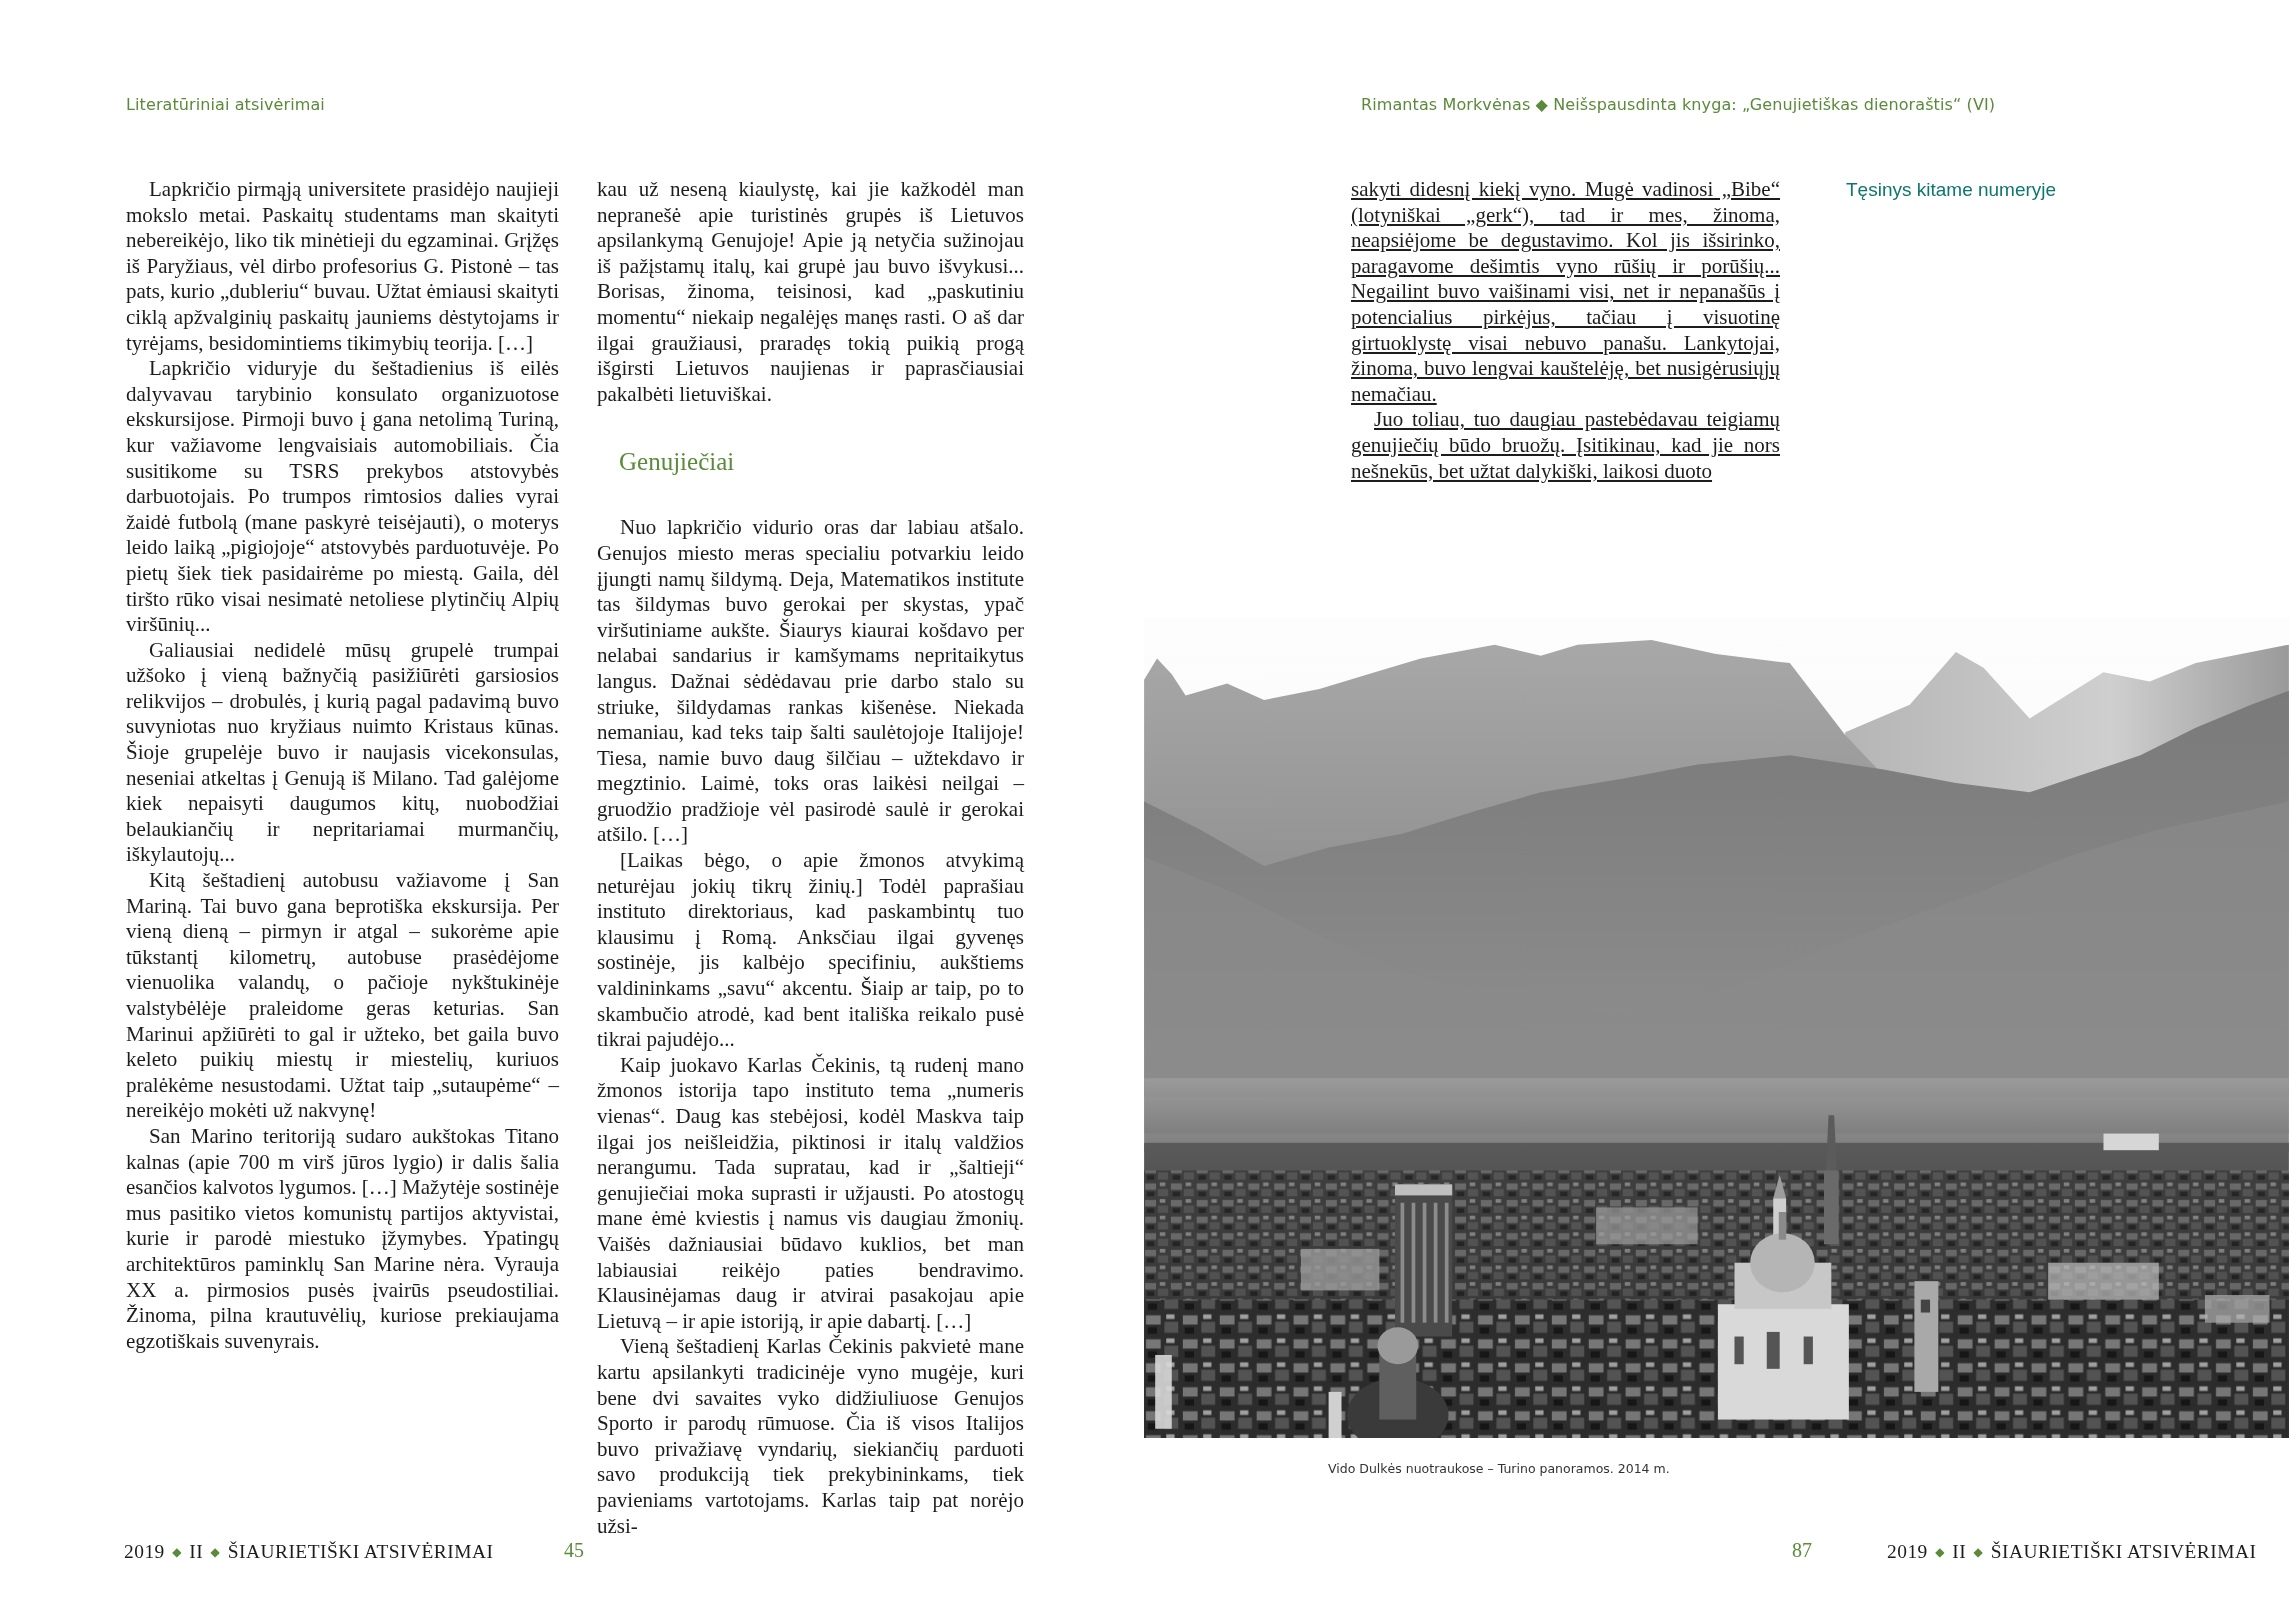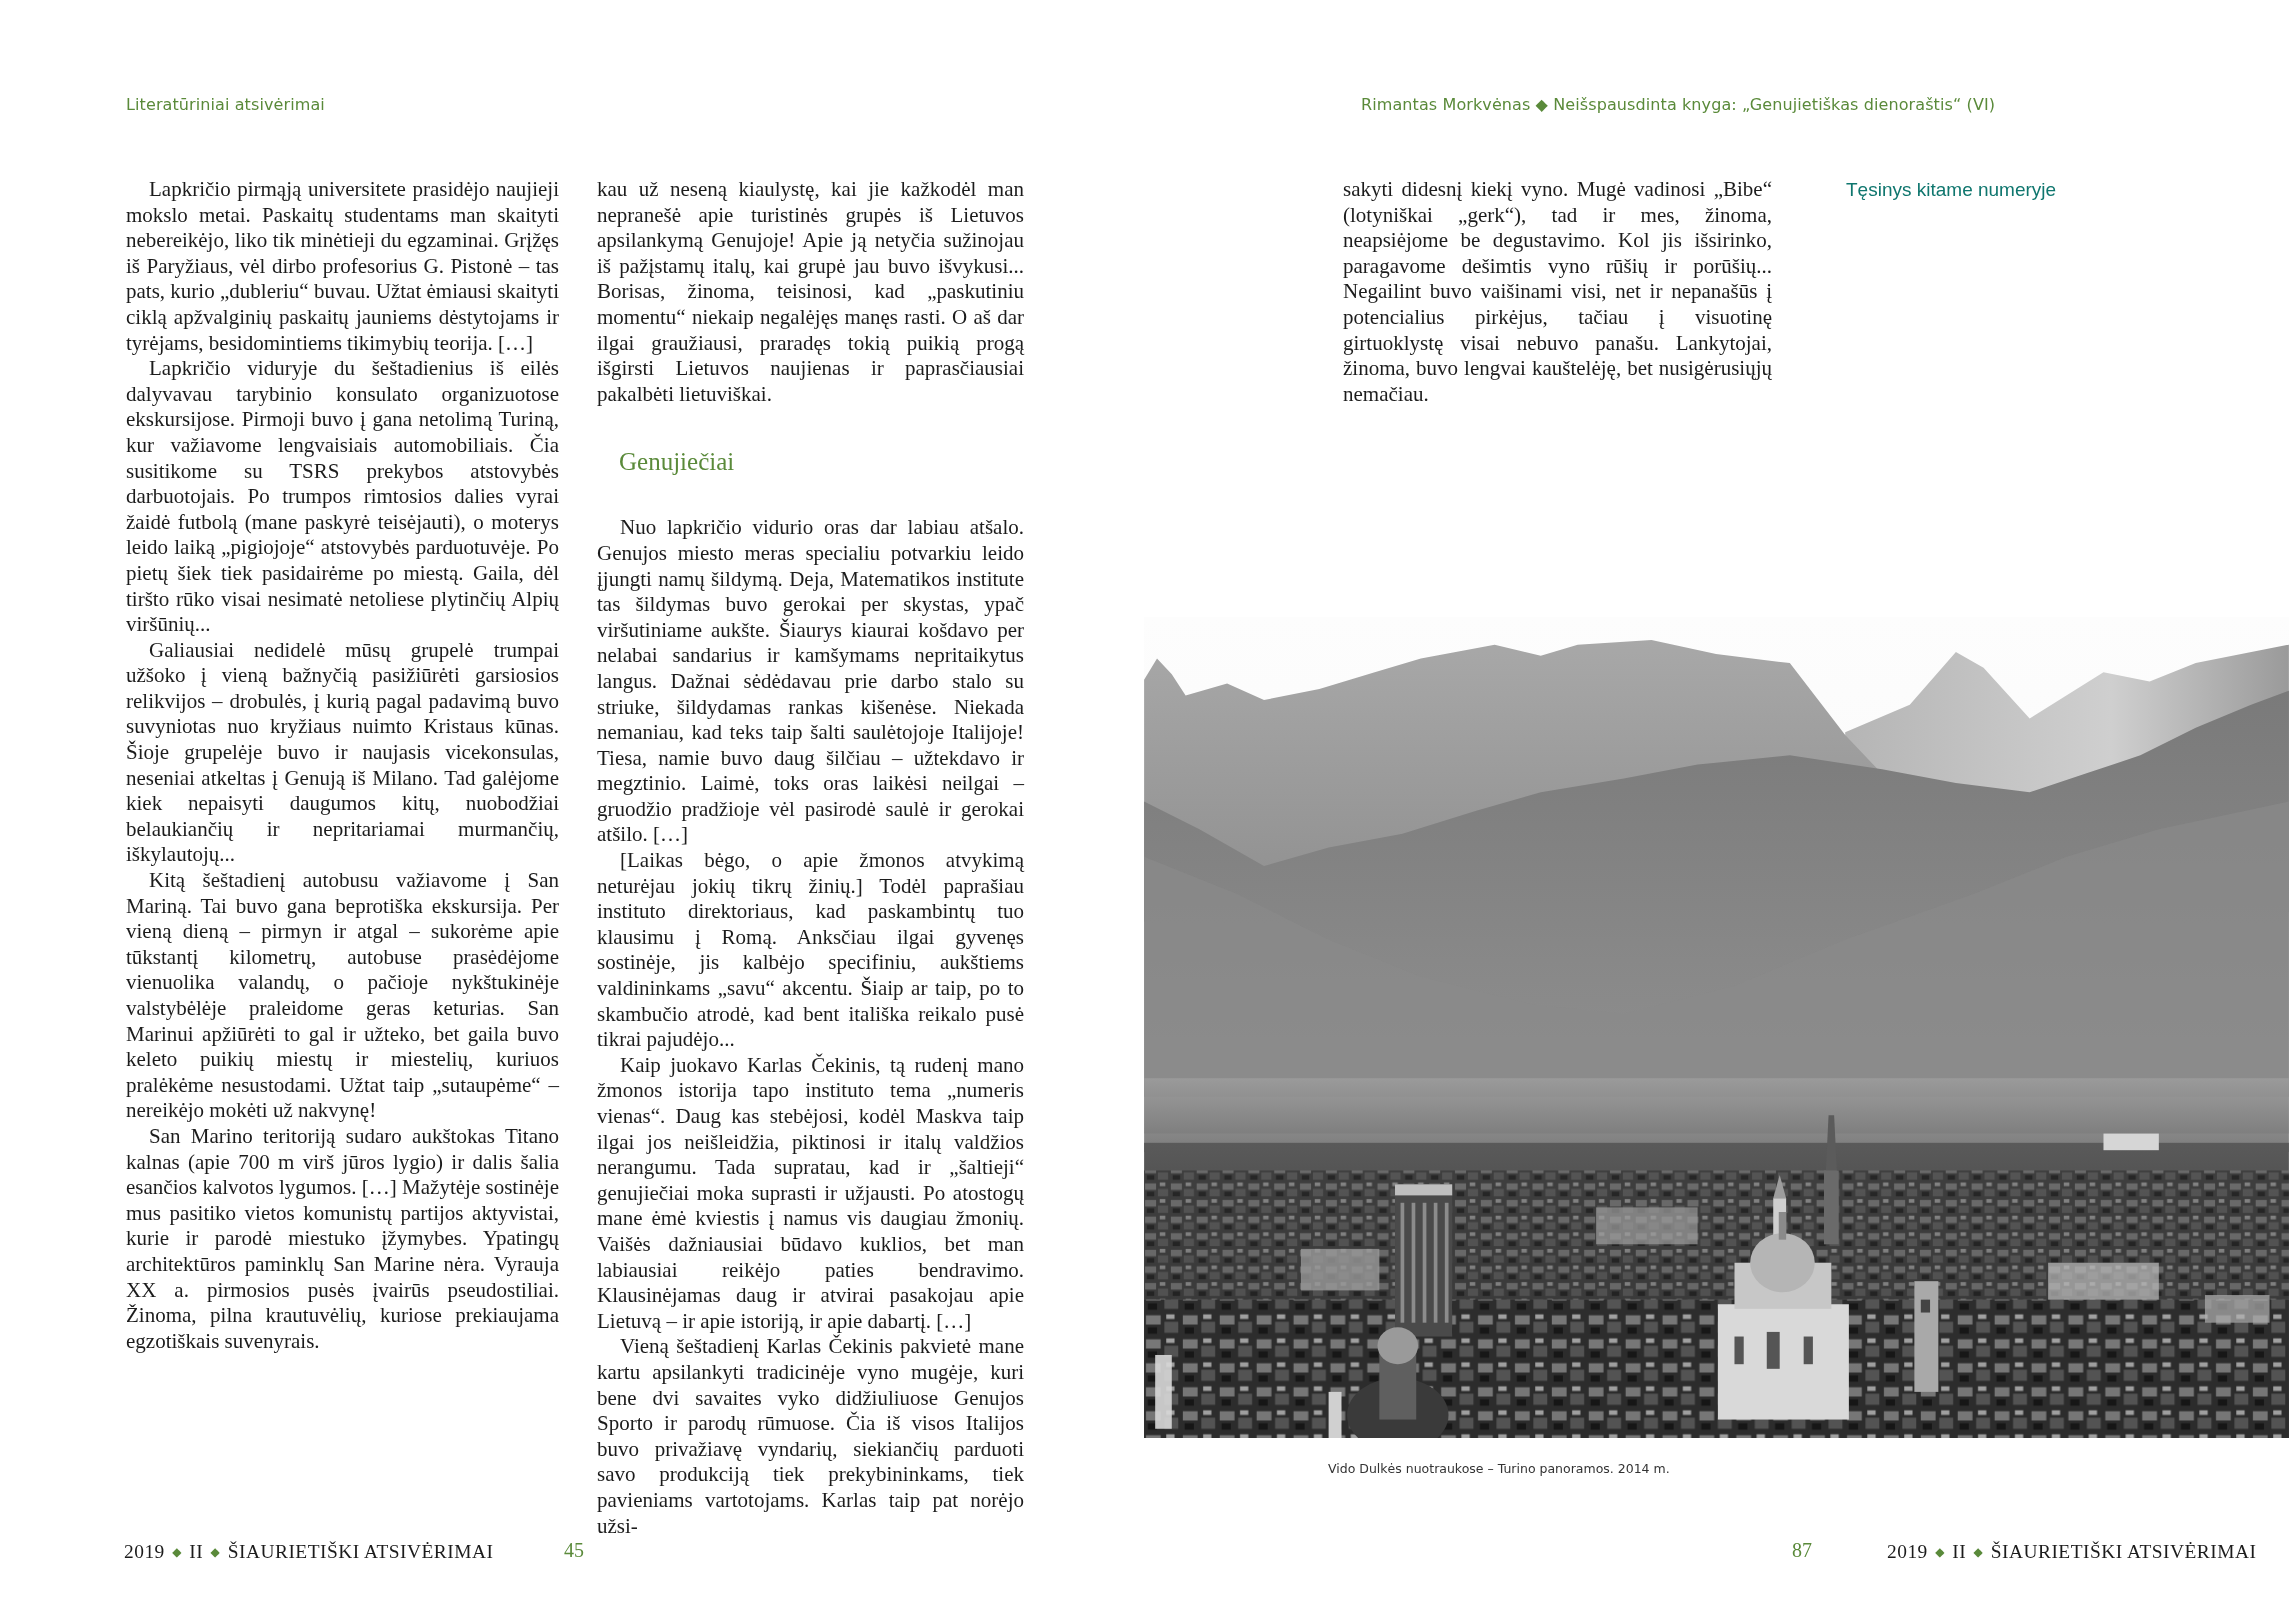--- a/index.html
+++ b/index.html
@@ -64,22 +64,23 @@
 
   <div class="footer" style="left:81px;">
     <span>2019</span><span class="diamond">◆</span><span>II</span><span class="diamond">◆</span><span>ŠIAURIETIŠKI ATSIVĖRIMAI</span>
   </div>
   <div class="pagenum" style="left:521px;">45</div>
 </div>
 
 <div class="page page-right">
   <div class="running-head" style="left:174px;">Rimantas Morkvėnas ◆ Neišspausdinta knyga: „Genujietiškas dienoraštis“ (VI)</div>
 
-  <div class="col" style="left:156px; width:429px;">
+  <div class="col" style="left:164px; width:429px;text-decoration:underline;">
     <p class="noindent">sakyti didesnį kiekį vyno. Mugė vadinosi „Bibe“ (lotyniškai „gerk“), tad ir mes, žinoma, neapsiėjome be degustavimo. Kol jis išsirinko, paragavome dešimtis vyno rūšių ir porūšių... Negailint buvo vaišinami visi, net ir nepanašūs į potencialius pirkėjus, tačiau į visuotinę girtuoklystę visai nebuvo panašu. Lankytojai, žinoma, buvo lengvai kauštelėję, bet nusigėrusiųjų nemačiau.</p>
+    <p>Juo toliau, tuo daugiau pastebėdavau teigiamų genujiečių būdo bruožų. Įsitikinau, kad jie nors nešnekūs, bet užtat dalykiški, laikosi duoto</p>
   </div>
 
   <div class="col" style="left:636px; width:428px;">
     <p class="cont-note">Tęsinys kitame numeryje</p>
   </div>
 
   <div class="pagenum" style="left:605px;">87</div>
   <div class="footer" style="left:700px;">
     <span>2019</span><span class="diamond">◆</span><span>II</span><span class="diamond">◆</span><span>ŠIAURIETIŠKI ATSIVĖRIMAI</span>
   </div>

